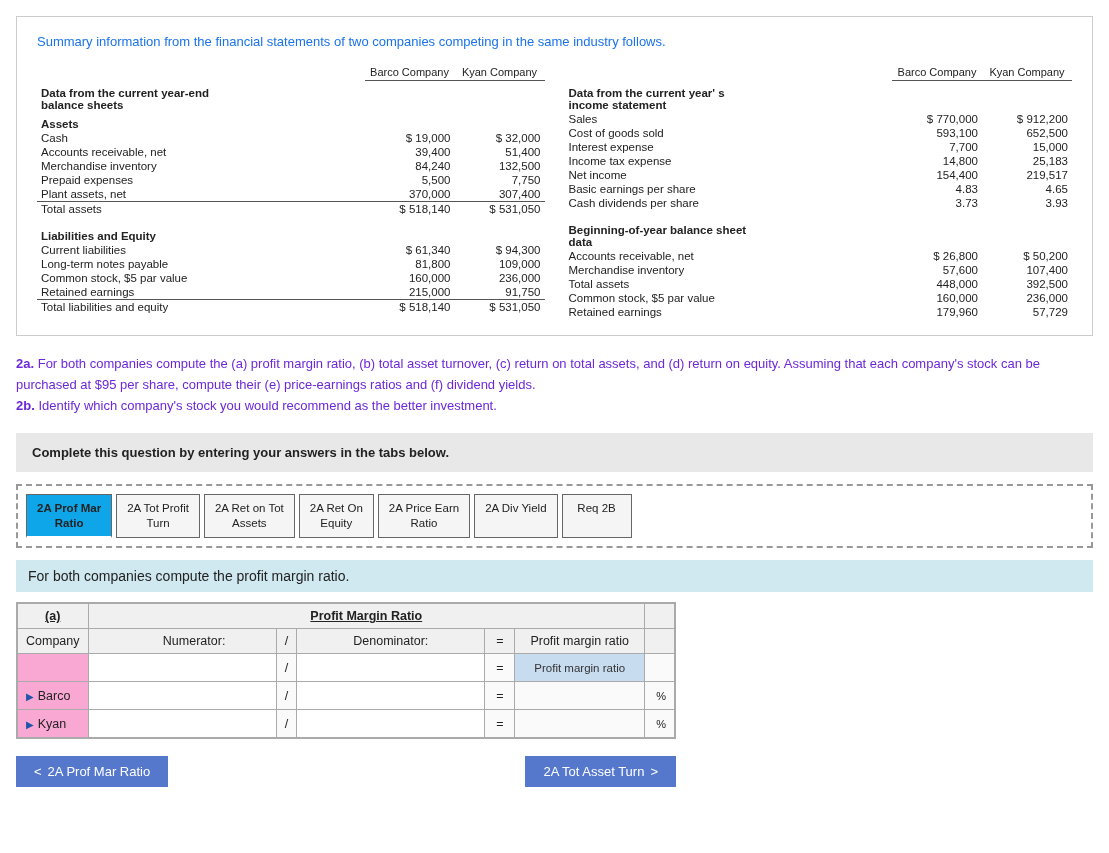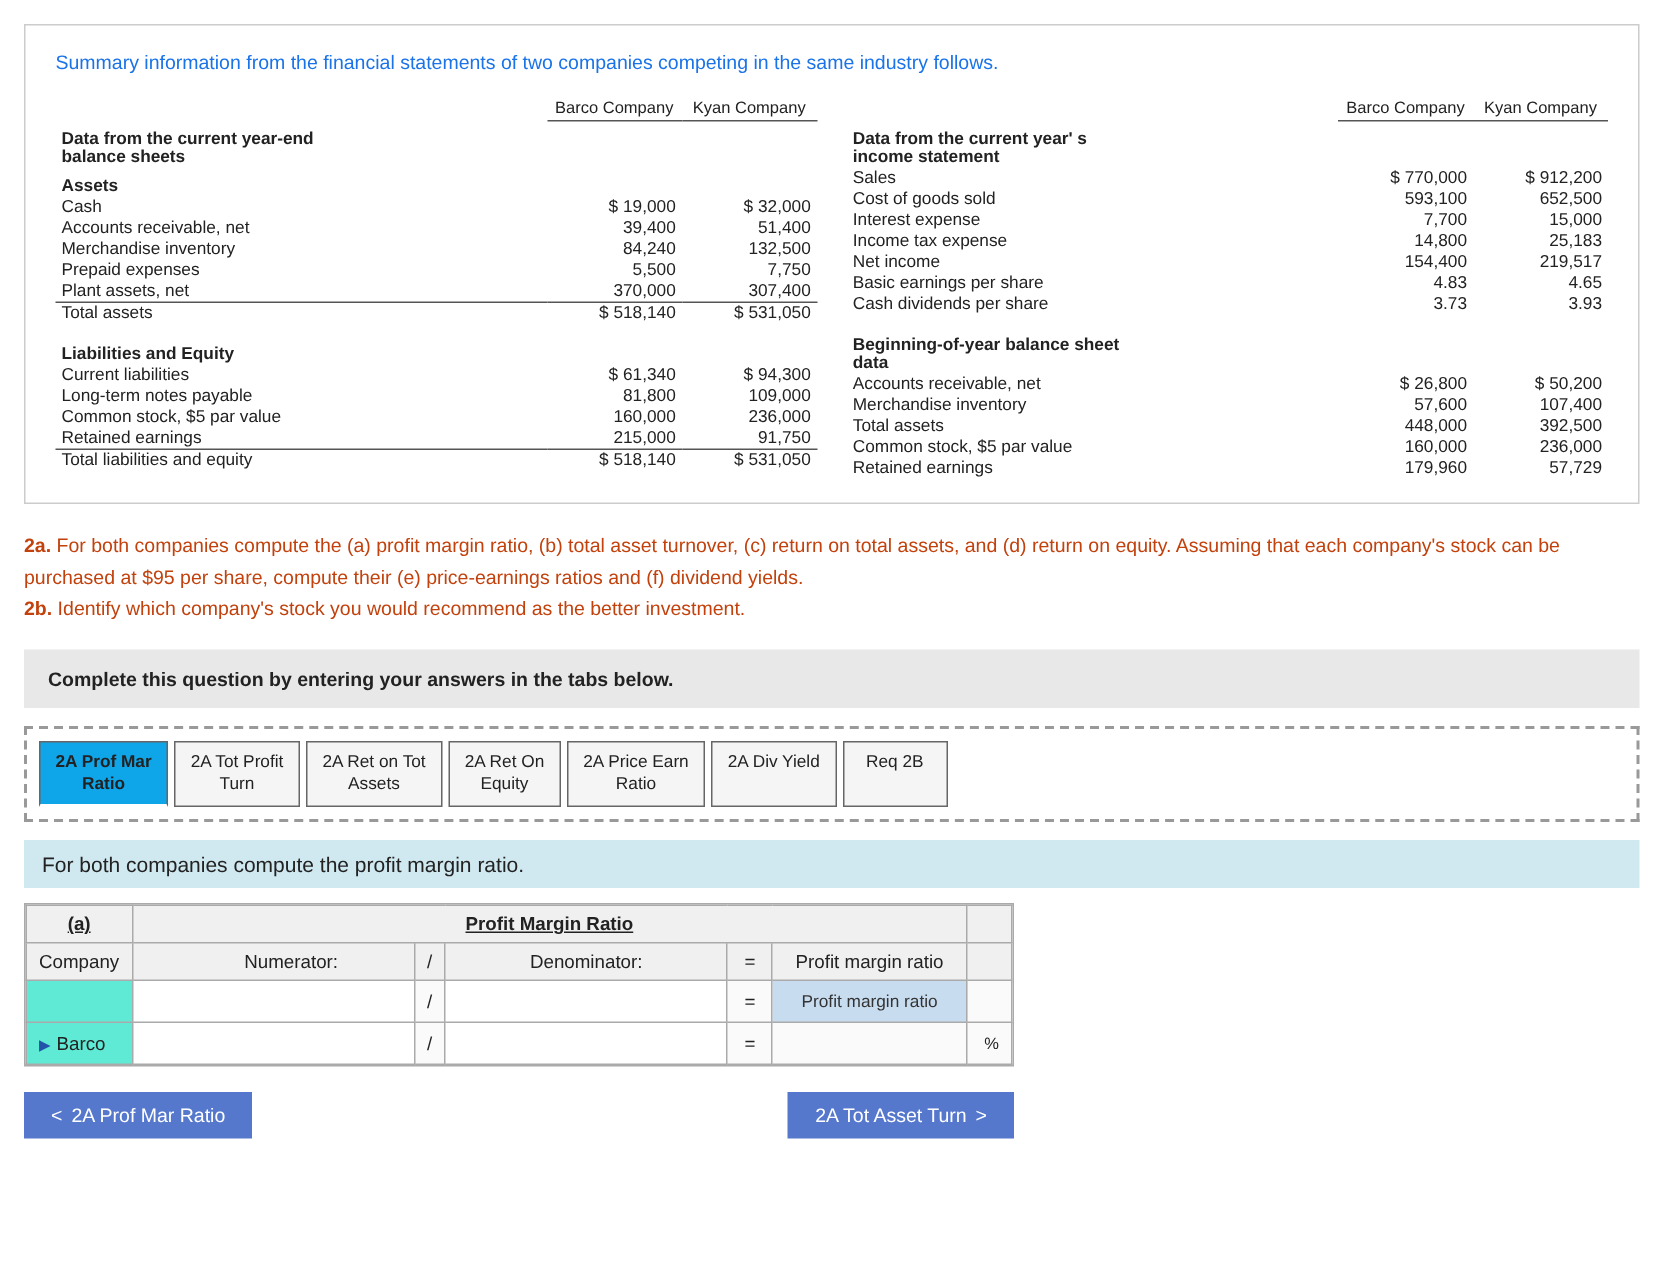--- a/index.html
+++ b/index.html
@@ -59,21 +59,21 @@
     }
     .left-panel { flex: 1; }
     .right-panel { flex: 1; padding-left: 20px; }
 
     .question-text {
       font-size: 13px;
       line-height: 1.6;
       margin-bottom: 8px;
       color: #222;
     }
-    .question-text .blue { color: #c2410c; }
+    .question-text .blue { color: #6d28d9; }
     .question-text .bold { font-weight: bold; }
 
     .instruction-box {
       background: #e8e8e8;
       padding: 12px 16px;
       margin: 16px 0 12px 0;
       font-size: 13px;
       font-weight: bold;
     }
 
@@ -132,21 +132,21 @@
       text-decoration: underline;
       background: #f0f0f0;
     }
     .answer-table td {
       border: 1px solid #aaa;
       padding: 4px 8px;
       height: 28px;
     }
     .answer-table td.label-cell {
       font-weight: normal;
-      background: #5eead4;
+      background: #f9a8d4;
     }
     .answer-table td.eq-cell {
       text-align: center;
       width: 30px;
       background: #fafafa;
     }
     .answer-table td.slash-cell {
       text-align: center;
       width: 20px;
       background: #fafafa;
@@ -480,20 +480,35 @@
         </td>
         <td class="slash-cell">/</td>
         <td class="input-cell">
           <input type="text" value="" style="">
         </td>
         <td class="eq-cell">=</td>
         <td class="result-cell"></td>
         <td class="pct-cell">%</td>
       </tr>
 
+      <tr>
+        <td class="label-cell">
+          <span class="triangle-indicator">▶</span>Kyan
+        </td>
+        <td class="input-cell">
+          <input type="text" value="" style="">
+        </td>
+        <td class="slash-cell">/</td>
+        <td class="input-cell">
+          <input type="text" value="" style="">
+        </td>
+        <td class="eq-cell">=</td>
+        <td class="result-cell"></td>
+        <td class="pct-cell">%</td>
+      </tr>
     </tbody>
   </table>
 </div>
 
 
 <div class="bottom-nav">
   <button class="nav-btn">
       <span>&lt;</span> 
       <span>2A Prof Mar Ratio</span>
     </button>

